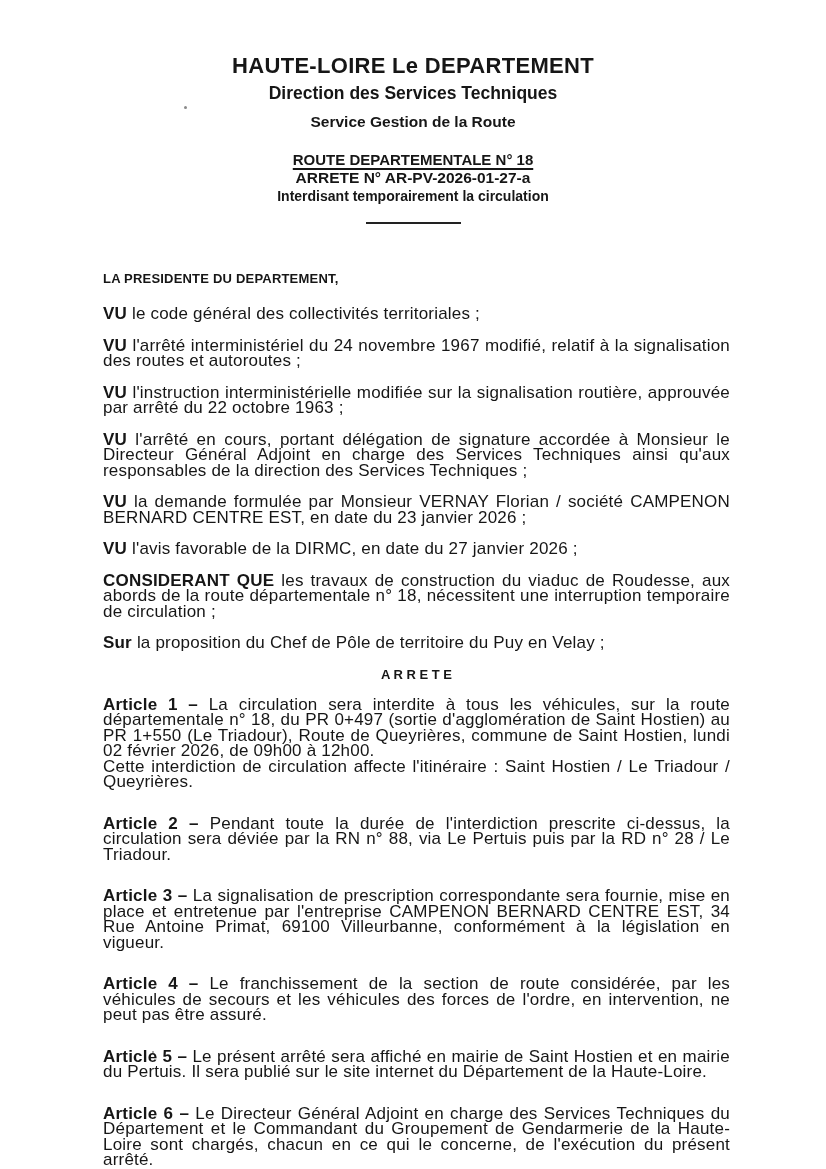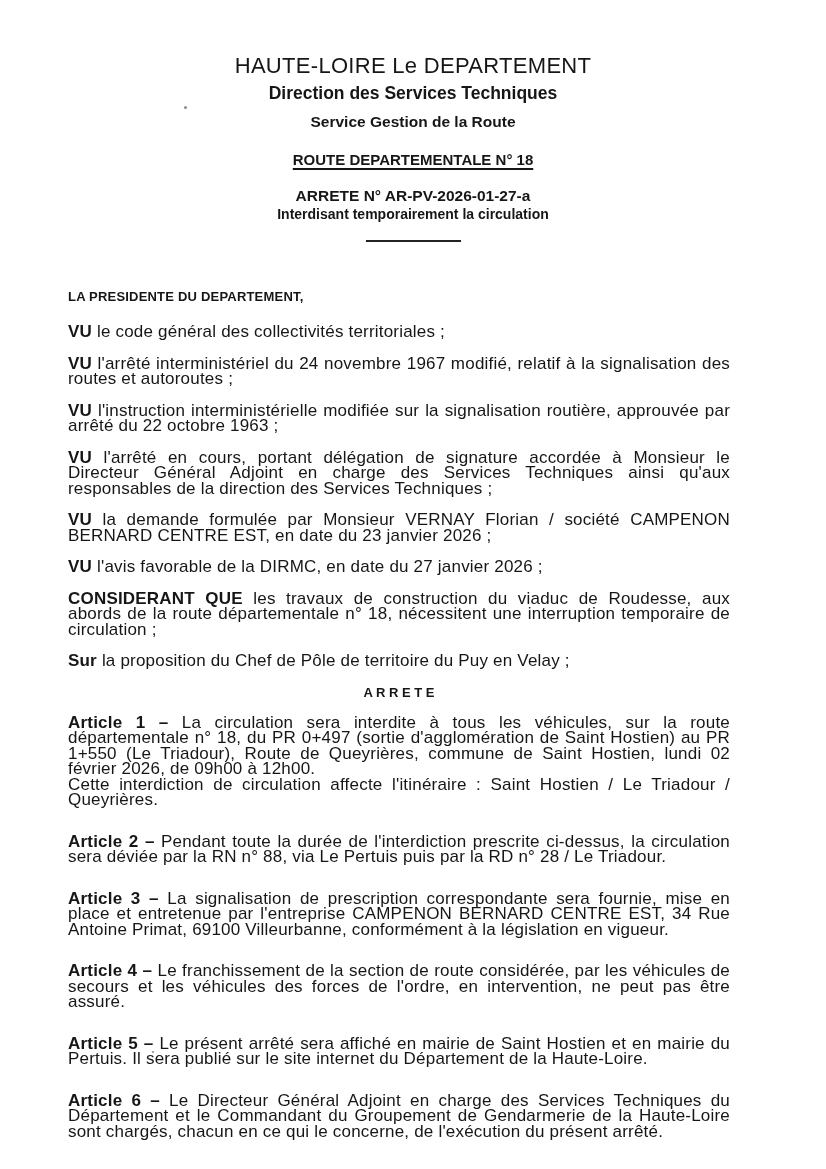--- a/index.html
+++ b/index.html
@@ -16,21 +16,21 @@
     font-family: "Liberation Sans", "DejaVu Sans", sans-serif;
     overflow: hidden;
     box-sizing: border-box;
     padding-top: 53px;
   }
 
   
   .doc-header { text-align: center; }
   .h-dept {
     font-size: 22px;
-    font-weight: normal;
+    font-weight: bold;
     line-height: 25px;
     letter-spacing: 0.3px;
   }
   .h-dir {
     font-size: 17.5px;
     font-weight: bold;
     line-height: 20px;
     margin-top: 5px;
   }
   .h-svc {
@@ -45,37 +45,36 @@
     line-height: 19px;
     margin-top: 19px;
     text-decoration: underline;
     text-decoration-thickness: 1.5px;
     text-underline-offset: 3px;
   }
   .h-no {
     font-size: 15.5px;
     font-weight: bold;
     line-height: 18px;
-    margin-top: 18px;
   }
   .h-sub {
     font-size: 14px;
     font-weight: bold;
     line-height: 18px;
   }
   .divider {
     width: 95px;
     margin: 17px auto 0;
     border-top: 2px solid #222222;
     height: 0;
   }
 
   
   .doc-body {
-    margin: 0 96px 0 68px;   
+    margin: 0 96px 0 103px;   
     padding-top: 47px;
   }
   .doc-body p {
     margin: 0 0 16px;
     font-size: 17px;
     line-height: 15.5px;
     letter-spacing: 0.2px;
     text-align: justify;
   }
   .opening {

